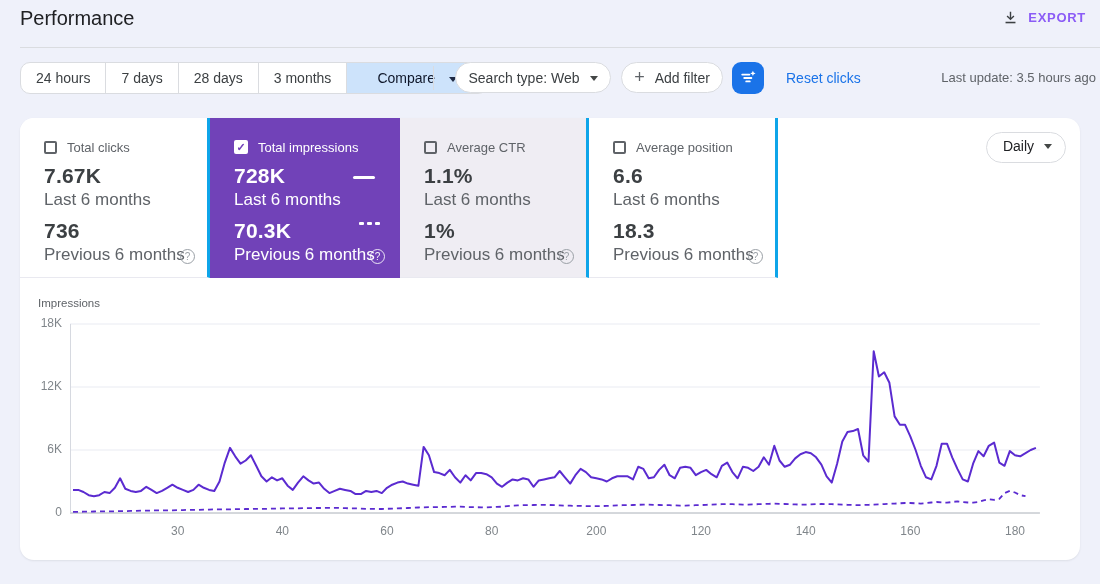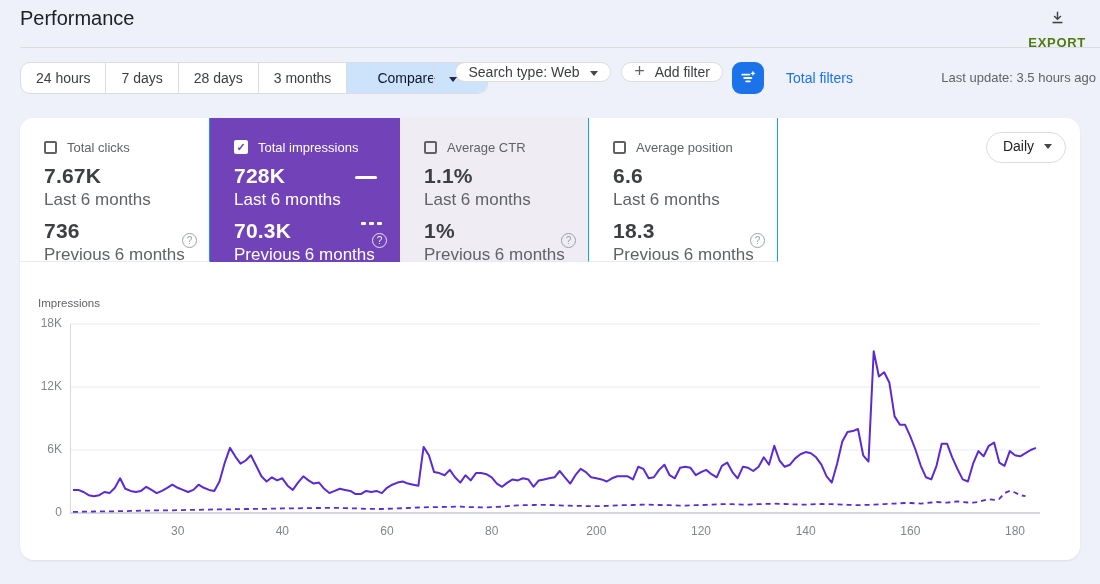--- a/index.html
+++ b/index.html
@@ -3,51 +3,51 @@
 <meta charset="utf-8">
 <style>
   * { margin:0; padding:0; box-sizing:border-box; }
   body { margin:0; background:#eff1fa; }
   #app {
     position:relative; width:1100px; height:584px; overflow:hidden;
     background:#eff1fa; font-family:"Liberation Sans", sans-serif; color:#202124;
   }
   .page-title { position:absolute; left:20px; top:7px; font-size:20px; font-weight:400; color:#202124; }
   .export-btn { position:absolute; right:14px; top:9px; display:flex; align-items:center; gap:9px;
-    font-size:13px; font-weight:700; letter-spacing:.7px; color:#4d7c0f; cursor:pointer;flex-direction:column; }
+    font-size:13px; font-weight:700; letter-spacing:.7px; color:#8b5cf6; cursor:pointer; }
   .header-divider { position:absolute; left:20px; right:0; top:47px; height:1px; background:#dadce0; }
 
   .toolbar { position:absolute; top:62px; left:0; width:1100px; height:32px; }
   .seg-group { position:absolute; left:20px; top:0; height:32px; display:flex;
     border:1px solid #dadce0; border-radius:10px; overflow:hidden; background:#fff; }
   .seg { display:flex; align-items:center; justify-content:center; padding:0 15px;
     font-size:14px; color:#3c4043; border-right:1px solid #dadce0; cursor:pointer; white-space:nowrap; }
   .seg:last-child { border-right:none; }
   .seg-compare { background:#cde3fb; color:#0f172a; gap:14px; padding:0 30px; }
   .caret { width:0; height:0; border-left:4px solid transparent; border-right:4px solid transparent;
     border-top:5px solid #444746; display:inline-block; margin-top:2px; }
   .caret-dark { border-top-color:#1f2a44; }
   .v-sep { position:absolute; left:433px; top:4px; width:1px; height:24px; background:#dadce0; }
-  .pill { position:absolute; top:0; height:20px; border:1px solid #dadce0; border-radius:16px;
+  .pill { position:absolute; top:0; height:31px; border:1px solid #dadce0; border-radius:16px;
     background:#fff; display:flex; align-items:center; justify-content:center; gap:10px;
     font-size:14px; color:#3c4043; padding:4px 14px; cursor:pointer; white-space:nowrap; }
   #search-type { left:455px; width:156px; }
   #add-filter { left:621px; width:102px; }
   .plus-glyph { font-size:18px; color:#5f6368; line-height:1; margin-top:-2px; }
   #ai-filter-btn { position:absolute; left:732px; top:0; width:32px; height:32px; border-radius:9px;
     background:#1a73e8; display:flex; align-items:center; justify-content:center; cursor:pointer; }
   #reset-filters { position:absolute; left:786px; top:0; line-height:32px; font-size:14px;
     color:#1a73e8; cursor:pointer; }
   #last-update { position:absolute; right:4px; top:0; line-height:32px; font-size:13px; color:#5f6368; }
 
   .panel { position:absolute; left:20px; top:118px; width:1060px; height:442px; background:#fff;
     border-radius:14px; box-shadow:0 1px 2px rgba(60,64,67,.10); overflow:hidden; }
 
   .cards { position:absolute; left:0; top:0; height:160px; display:flex; }
-  .metric-card { position:relative; width:190px; height:144px; border-right:1px solid #0ea5e9;
+  .metric-card { position:relative; width:190px; height:160px; border-right:3px solid #0ea5e9;
     border-bottom:1px solid #e9e9f0; padding:21px 0 14px 24px; cursor:pointer; background:#fff; }
   .metric-card.w189 { width:189px; }
   .card--selected { background:#7142b8; border-right-color:#7142b8; border-bottom-color:#7142b8; }
   .card--tinted { background:#efedf3; }
   .card-check-row { display:flex; align-items:center; gap:10px; font-size:13px; color:#5f6368; height:16px; }
   .card--selected .card-check-row { color:#fff; }
   .checkbox { width:13px; height:13px; border:2px solid #5f6368; border-radius:2px; background:transparent; flex:none; }
   .checkbox--checked { width:14px; height:14px; border:none; background:#fff; color:#7142b8;
     font-size:11px; font-weight:700; display:flex; align-items:center; justify-content:center; line-height:1; }
   .card-value { font-size:21px; font-weight:700; color:#3c4043; margin-top:9px; letter-spacing:.2px; }
@@ -117,21 +117,21 @@
 
     <div id="ai-filter-btn">
       <span style="display:flex;">
         <svg width="18" height="18" viewBox="0 0 18 18">
           <path d="M3.2 5.6h7.2M5.2 9h7.2M7.2 12.4h3.6" stroke="#fff" stroke-width="1.8" stroke-linecap="round" fill="none"></path>
           <path d="M13.9 1.7l.8 1.9 1.9.8-1.9.8-.8 1.9-.8-1.9-1.9-.8 1.9-.8z" fill="#fff"></path>
         </svg>
       </span>
     </div>
 
-    <div id="reset-filters">Total filters</div>
+    <div id="reset-filters">Reset clicks</div>
     <div id="last-update">Last update: 3.5 hours ago</div>
   </div>
 
   <div class="panel">
 
     <div class="cards">
 
       <div class="metric-card">
         <div class="card-check-row">
           <span class="checkbox"></span>

